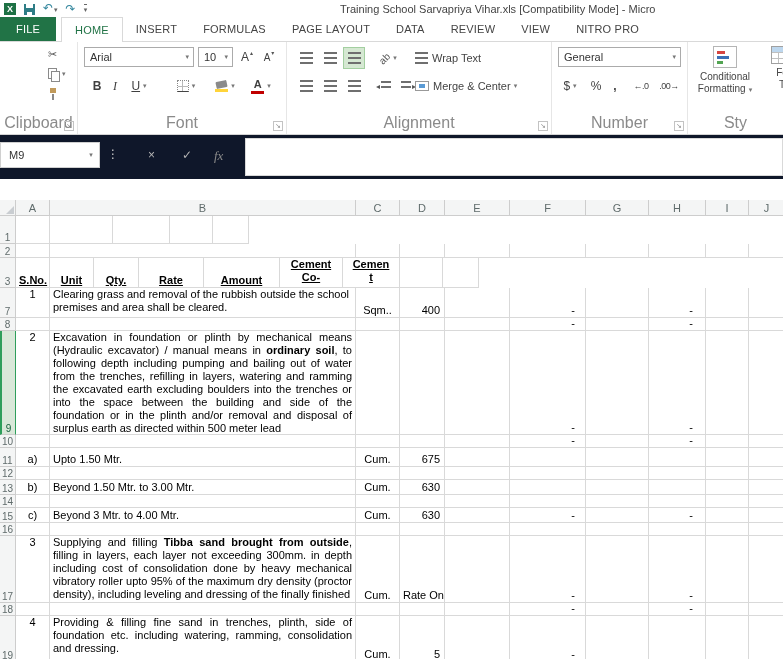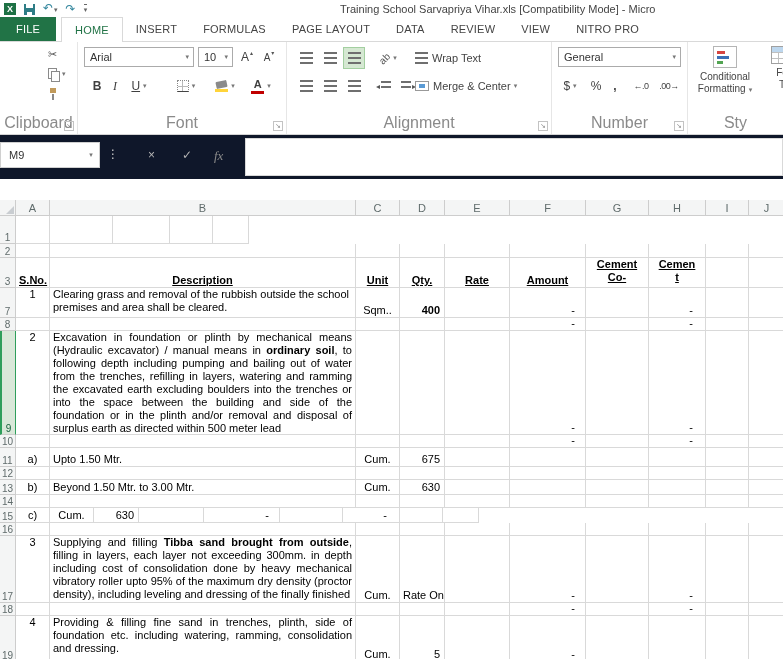--- a/index.html
+++ b/index.html
@@ -321,23 +321,20 @@
         <div class="cell" style="width: 63px;"></div>
         <div class="cell" style="width: 57px;"></div>
         <div class="cell" style="width: 43px;"></div>
         <div class="cell" style="width: 36px;"></div>
       </div>
       <div class="srow" style="height: 30px;">
         <div class="rhead">3</div>
         <div class="cell" style="width: 34px;">
           <div class="ctext a-center" style="font-weight: bold; text-decoration: underline;">S.No.</div>
         </div>
-        <div class="cell" style="width: 306px;">
-          <div class="ctext a-center" style="font-weight: bold; text-decoration: underline;">Description</div>
-        </div>
         <div class="cell" style="width: 44px;">
           <div class="ctext a-center" style="font-weight: bold; text-decoration: underline;">Unit</div>
         </div>
         <div class="cell" style="width: 45px;">
           <div class="ctext a-center" style="font-weight: bold; text-decoration: underline;">Qty.</div>
         </div>
         <div class="cell" style="width: 65px;">
           <div class="ctext a-center" style="font-weight: bold; text-decoration: underline;">Rate</div>
         </div>
         <div class="cell" style="width: 76px;">
@@ -357,21 +354,21 @@
         <div class="cell v-top" style="width: 34px;">
           <div class="ctext a-center">1</div>
         </div>
         <div class="cell v-top" style="width: 306px;">
           <div class="ctext wrap">Clearing grass and removal of the rubbish outside the school premises and area shall be cleared.</div>
         </div>
         <div class="cell" style="width: 44px;">
           <div class="ctext a-center">Sqm..</div>
         </div>
         <div class="cell" style="width: 45px;">
-          <div class="ctext a-right" style="padding-right: 4px; font-weight: bold;">400</div>
+          <div class="ctext a-right" style="padding-right: 4px;">400</div>
         </div>
         <div class="cell" style="width: 65px;"></div>
         <div class="cell" style="width: 76px;">
           <div class="ctext a-right" style="padding-right: 10px;">-</div>
         </div>
         <div class="cell" style="width: 63px;"></div>
         <div class="cell" style="width: 57px;">
           <div class="ctext a-right" style="padding-right: 12px;">-</div>
         </div>
         <div class="cell" style="width: 43px;"></div>
@@ -498,20 +495,23 @@
         <div class="cell" style="width: 63px;"></div>
         <div class="cell" style="width: 57px;"></div>
         <div class="cell" style="width: 43px;"></div>
         <div class="cell" style="width: 36px;"></div>
       </div>
       <div class="srow" style="height: 15px;">
         <div class="rhead">15</div>
         <div class="cell" style="width: 34px;">
           <div class="ctext a-center">c)</div>
         </div>
+        <div class="cell" style="width: 306px;">
+          <div class="ctext">Beyond 3 Mtr. to 4.00 Mtr.</div>
+        </div>
         <div class="cell" style="width: 44px;">
           <div class="ctext a-center">Cum.</div>
         </div>
         <div class="cell" style="width: 45px;">
           <div class="ctext a-right" style="padding-right: 4px;">630</div>
         </div>
         <div class="cell" style="width: 65px;"></div>
         <div class="cell" style="width: 76px;">
           <div class="ctext a-right" style="padding-right: 10px;">-</div>
         </div>

